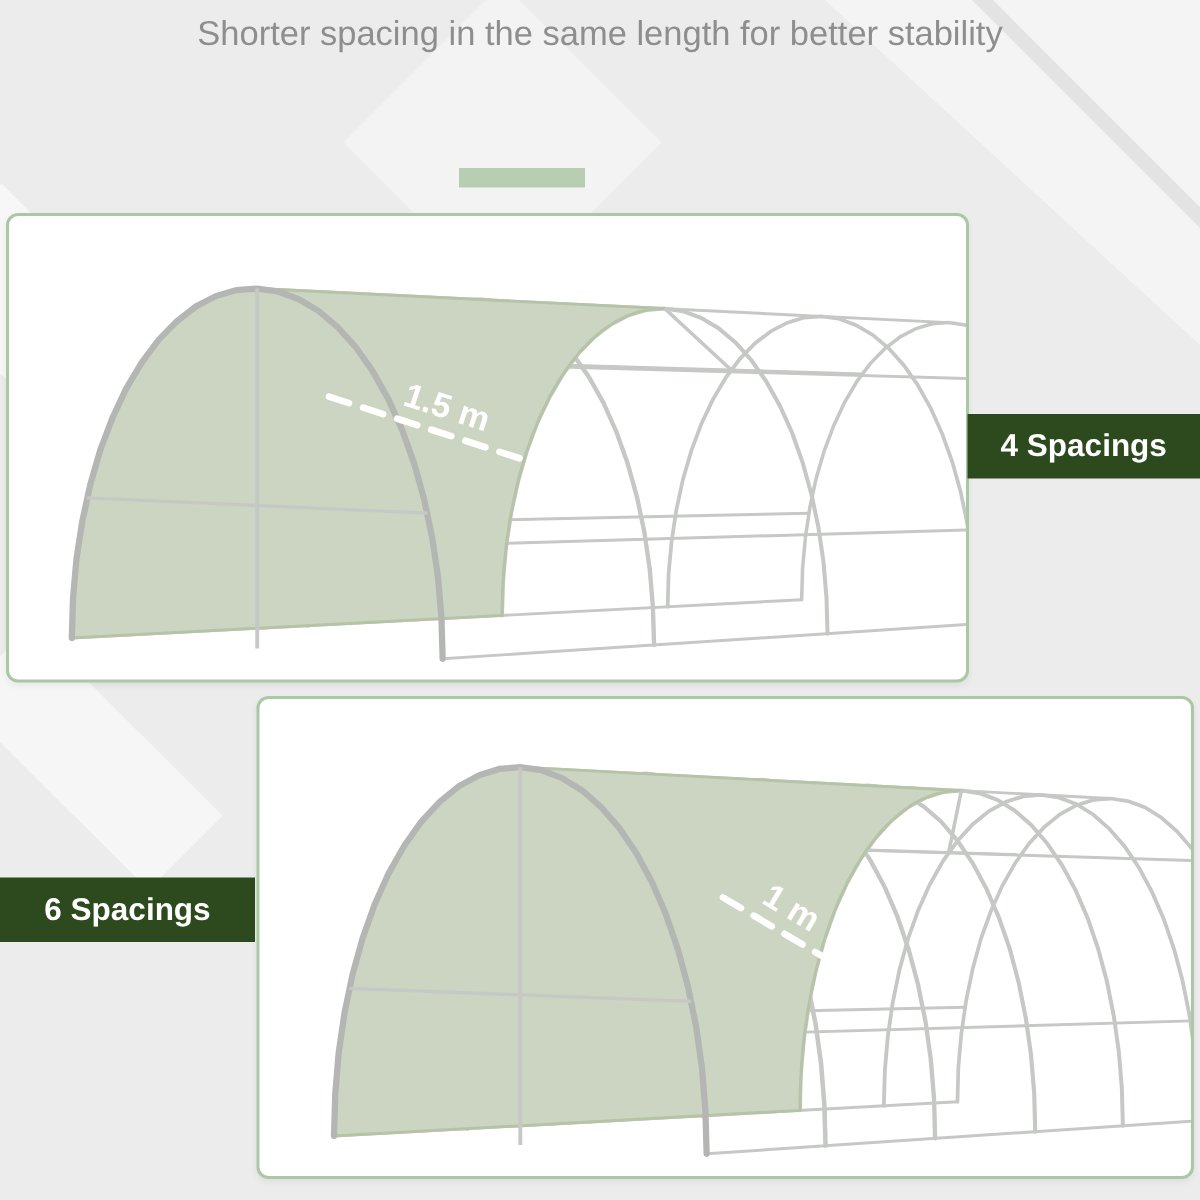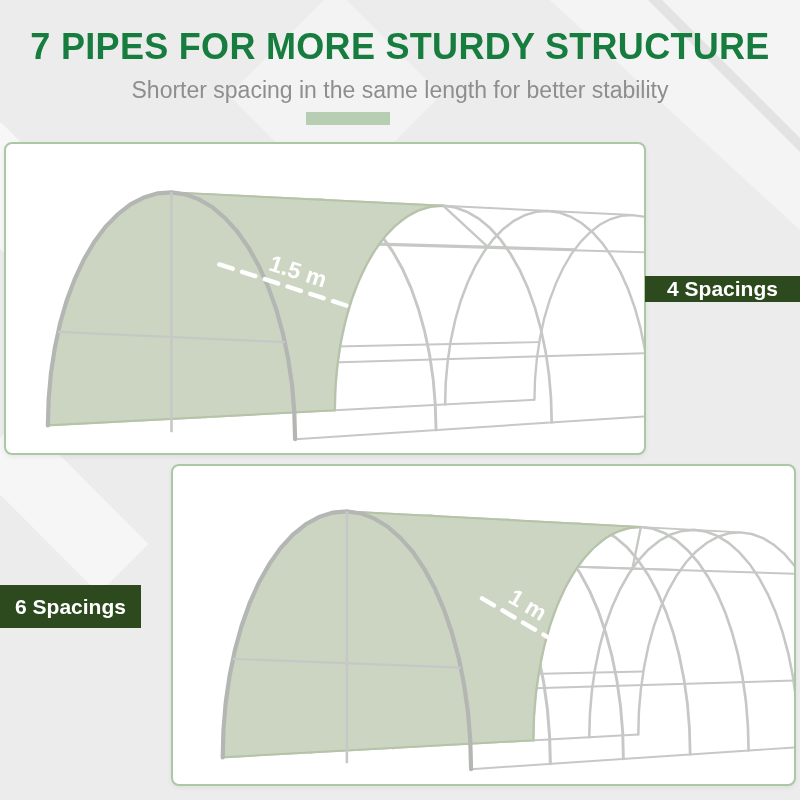--- a/index.html
+++ b/index.html
@@ -32,34 +32,33 @@
   }
   .panel svg{display:block;width:100%;height:100%;}
   .panel-top{left:4px;top:142px;width:638px;height:309px;}
   .panel-bottom{left:171px;top:464px;width:621px;height:318px;}
 
   .badge{
     position:absolute;background:var(--badge-background,#2d4a1e);
     color:var(--badge-text,#fff);font-size:21px;font-weight:bold;
     display:flex;align-items:center;justify-content:center;z-index:3;
   }
-  .badge-right{right:0;top:276px;width:155px;height:26px;}
-  .badge-left{left:0;top:585px;width:141px;height:43px;}
+  .badge-right{right:0;top:276px;width:155px;height:43px;}
+  .badge-left{left:0;top:585px;width:170px;height:43px;}
 </style>
 </head>
 <body>
 
 <div class="bg-shape s1"></div>
 <div class="bg-shape s2"></div>
 <div class="bg-shape s3"></div>
 <div class="bg-shape s4"></div>
 <div class="bg-shape s5"></div>
 
 <header>
-  <h1>7 PIPES FOR MORE STURDY STRUCTURE</h1>
   <p class="subtitle">Shorter spacing in the same length for better stability</p>
 </header>
 <div class="accent"></div>
 
 <section class="panel panel-top">
   <svg id="gh-top" viewBox="0 0 640 313" preserveAspectRatio="none">
       <path d="M42.0,285.0 L530.1,259.1" stroke="#c6c8c5" stroke-width="2" fill="none"></path>
       <path d="M48.1,211.3 L534.9,200.7" stroke="#c6c8c5" stroke-width="2" fill="none"></path>
       <path d="M93.1,92.6 L570.6,106.6" stroke="#c6c8c5" stroke-width="2" fill="none"></path>
       <path d="M166.0,49.0 L628.4,72.0" stroke="#c6c8c5" stroke-width="2" fill="none"></path>

